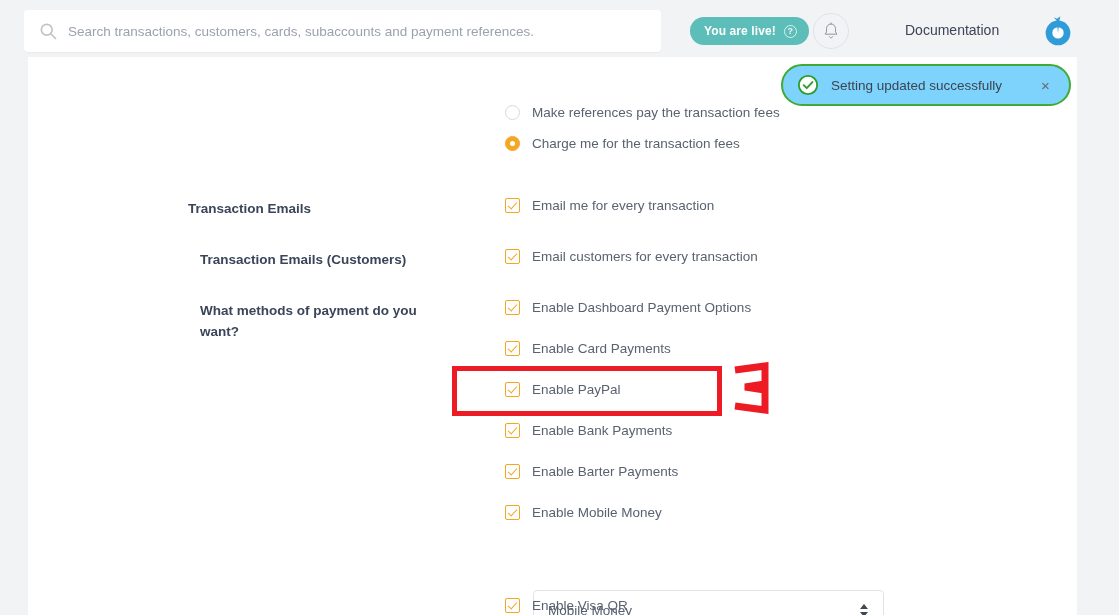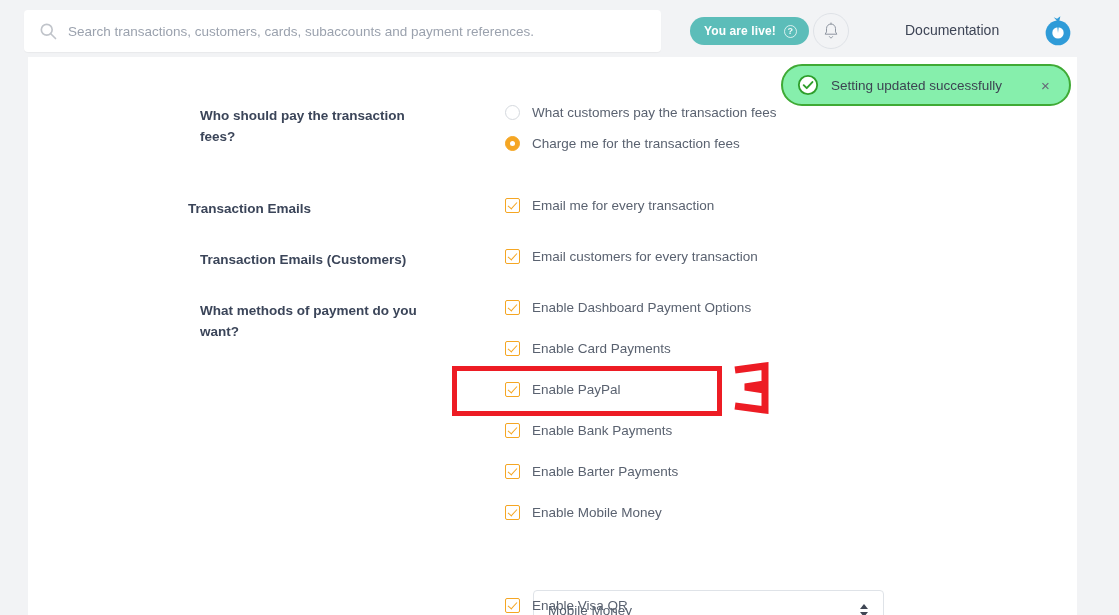--- a/index.html
+++ b/index.html
@@ -224,21 +224,21 @@
     border-right: 4px solid transparent;
   }
   .arrow-up { border-bottom: 5px solid #3f4654; }
   .arrow-down { border-top: 5px solid #3f4654; }
 
   
   .toast {
     position: absolute;
     left: 781px; top: 64px;
     width: 290px; height: 42px;
-    background: #86efac;
+    background: #7dd3fc;
     border: 2px solid #3faa35;
     border-radius: 21px;
     display: flex;
     align-items: center;
     padding: 0 14px;
     gap: 12px;
     z-index: 30;
   }
   .toast-icon { width: 22px; height: 22px; flex: 0 0 22px; }
   .toast-text {
@@ -305,25 +305,24 @@
 
     <svg class="logo" viewBox="0 0 40 40">
       <circle cx="20" cy="22" r="13" fill="#2f9bd8"></circle>
       <circle cx="20" cy="22" r="6" fill="#ffffff"></circle>
       <path d="M20 22 L18.5 9 L15.5 5.5 L19 7 L22.5 4.5 L21.5 9 Z" fill="#2f9bd8"></path>
     </svg>
   </div>
 
   <div class="content-card">
 
-    <div class="row-label" style="left:172px; top:48px;">Who should pay the transaction fees?</div>
 
     <div class="opt" style="left:477px; top:48px;">
       <span class="radio off"></span>
-      <span class="opt-text">What customers pay the transaction fees</span>
+      <span class="opt-text">Make references pay the transaction fees</span>
     </div>
 
     <div class="opt" style="left:477px; top:79px;">
       <span class="radio on"></span>
       <span class="opt-text">Charge me for the transaction fees</span>
     </div>
 
     <div class="row-label" style="left:160px; top:141px;">Transaction Emails</div>
 
     <div class="opt" style="left:477px; top:141px;">

